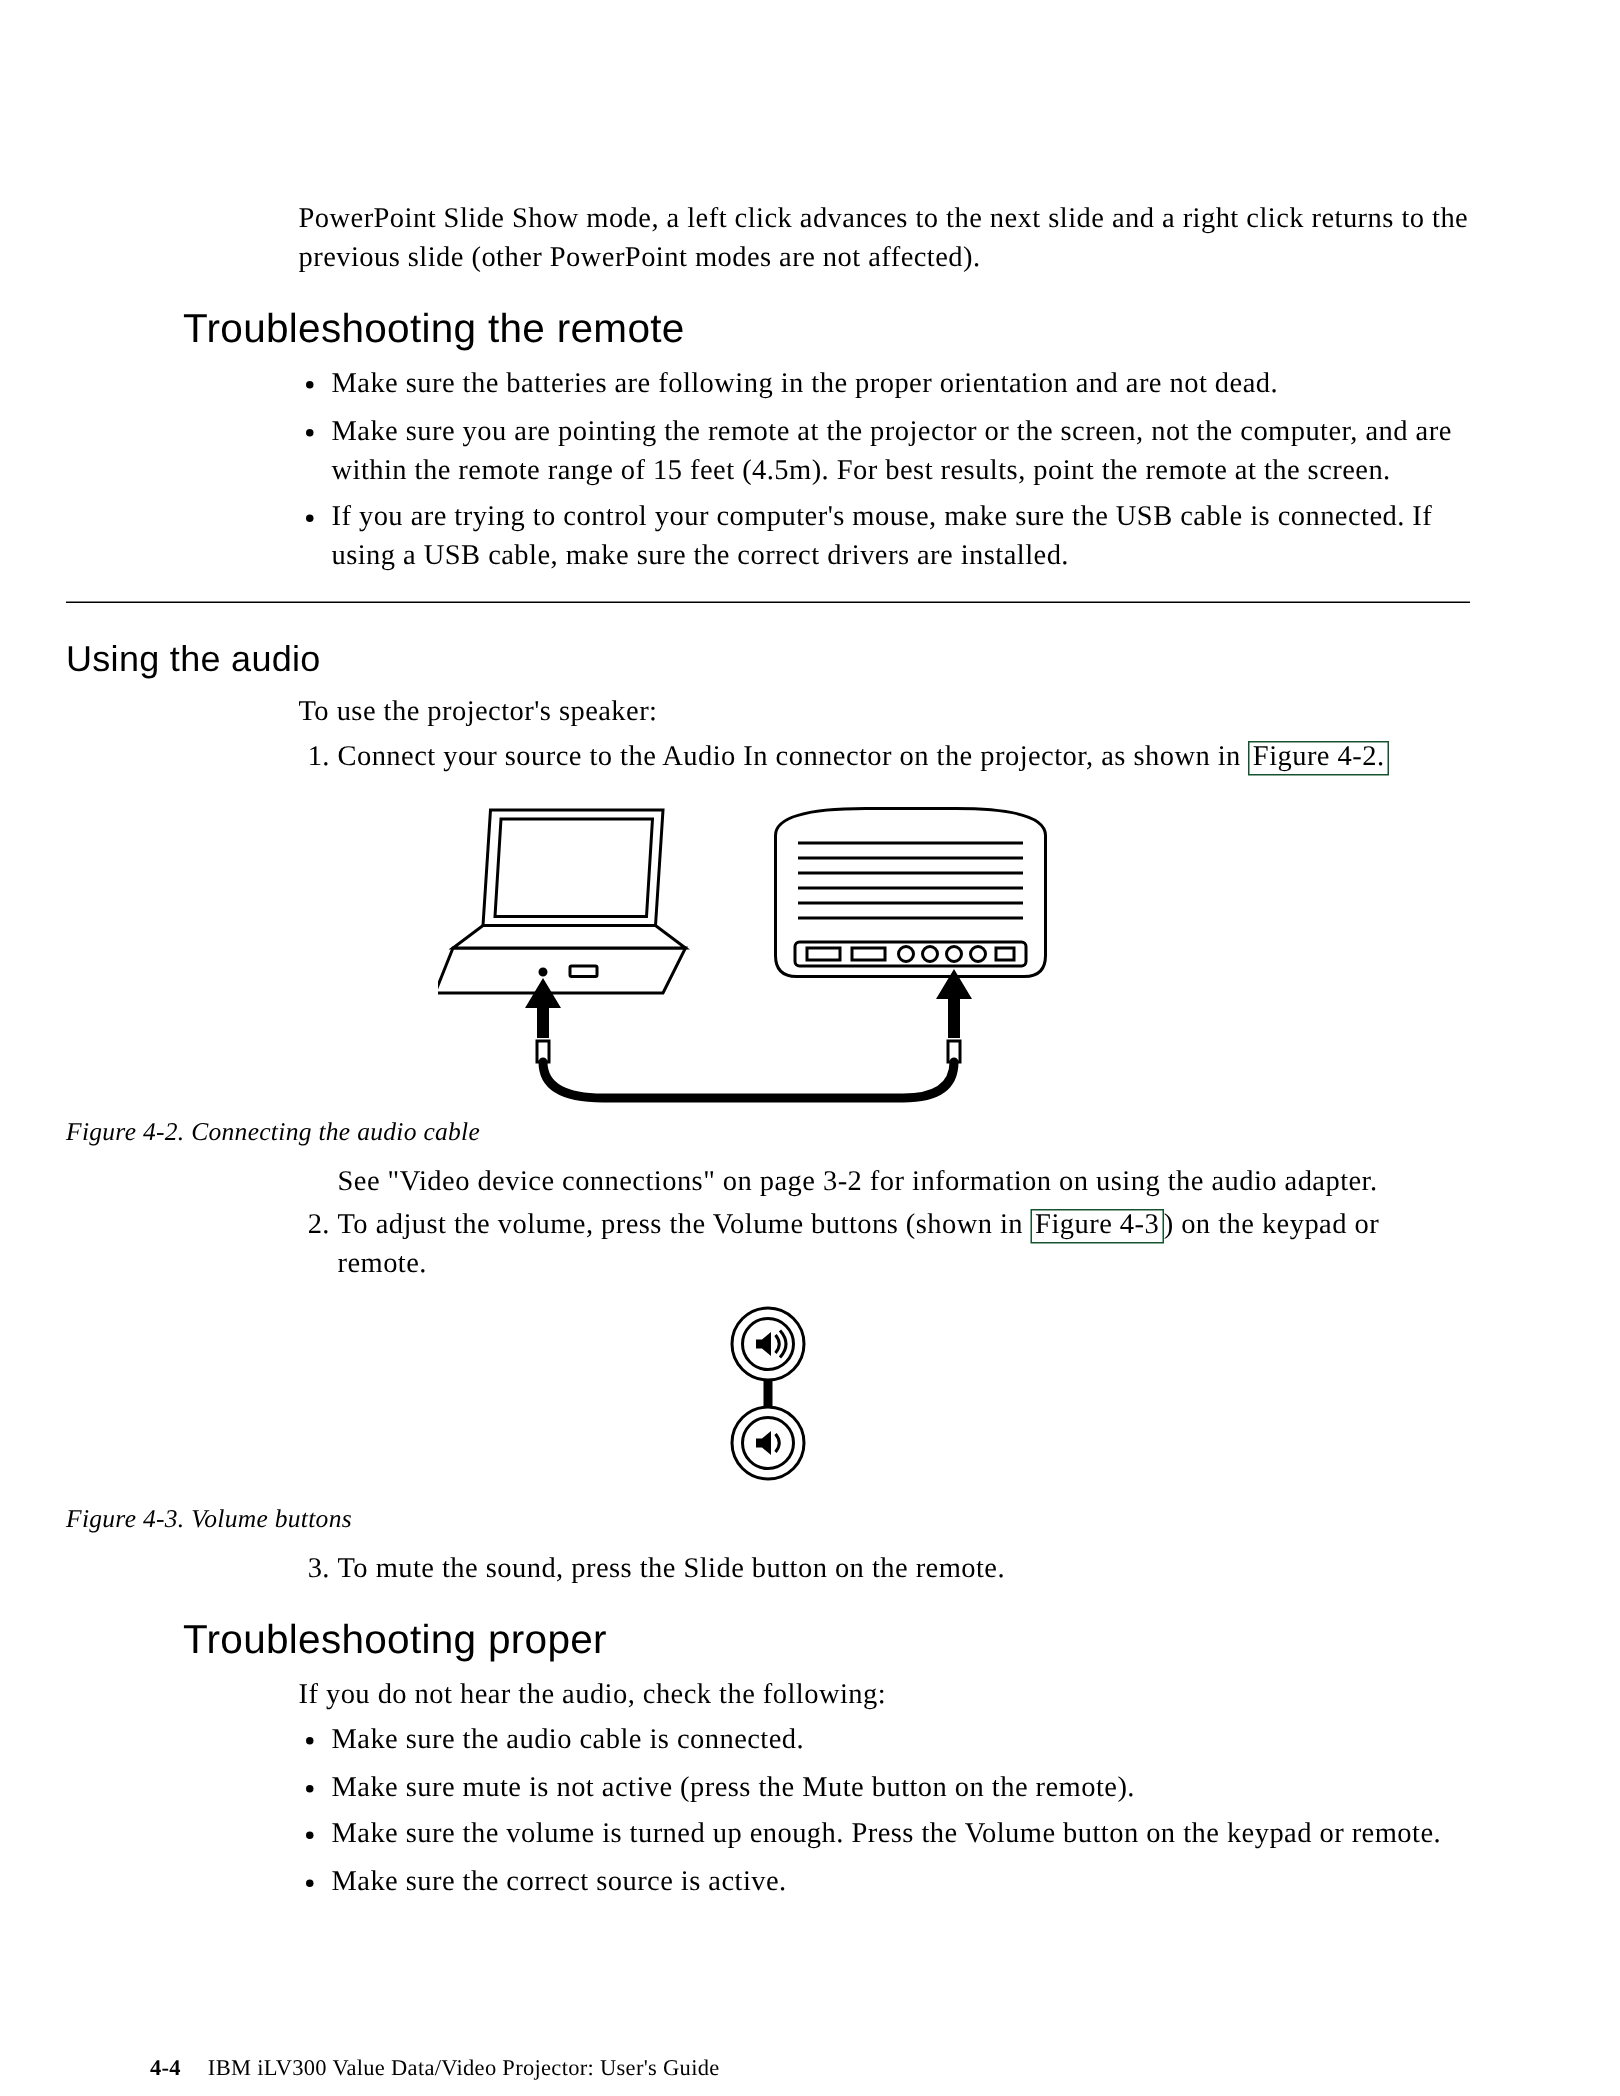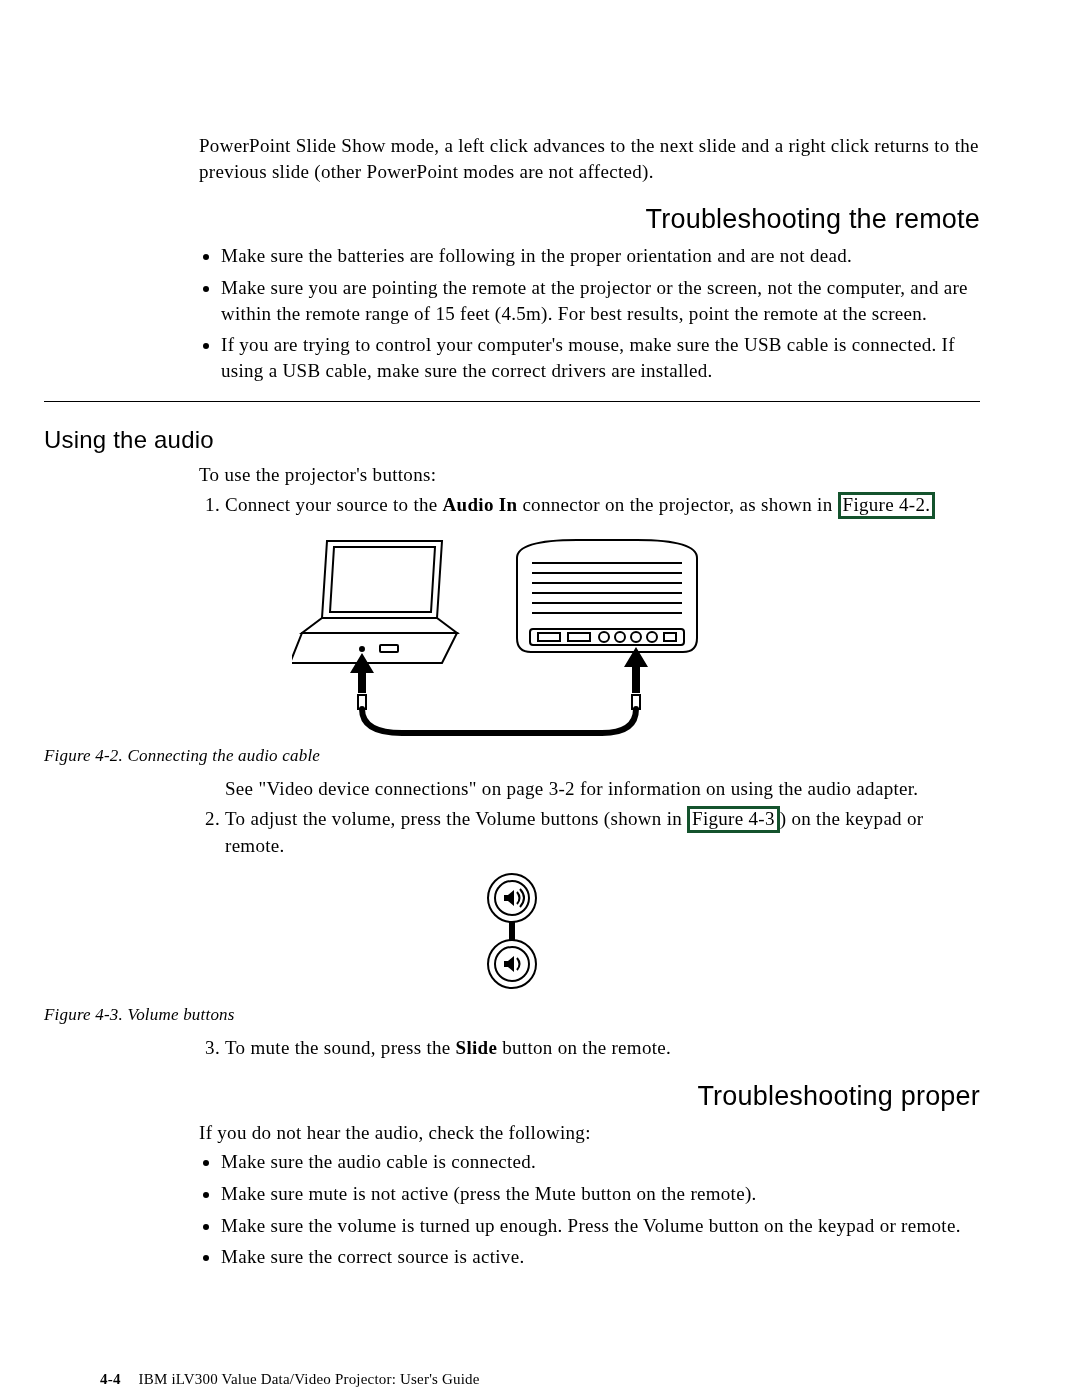--- a/index.html
+++ b/index.html
@@ -31,21 +31,20 @@
     font-size: 24px;
     margin: 24px 0 8px 0;
     letter-spacing: 0.2px;
   }
   h3.subsection {
     font-family: Arial, Helvetica, sans-serif;
     font-weight: 400;
     font-size: 27px;
     margin: 20px 0 8px 78px;
     letter-spacing: 0.2px;
-    text-align: right;
   }
   ul.bullets {
     margin: 4px 0 0 0;
     padding-left: 22px;
   }
   ul.bullets li {
     margin-bottom: 6px;
     font-size: 19px;
     line-height: 1.35;
     letter-spacing: 0.3px;
@@ -82,26 +81,26 @@
   .footer .pagenum {
     font-weight: bold;
     margin-right: 14px;
   }
   .figure-box {
     display: flex;
     justify-content: center;
     margin: 14px 0 6px 0;
   }
   .link-box {
-    border: 3px solid #14532d;
+    border: 1px solid #14532d;
     padding: 0 2px;
     display: inline-block;
     line-height: 1.1;
   }
-  .strong { font-weight: bold; }
+  .strong { font-weight: normal; }
 
   
   svg.fig42 { width: 440px; height: 205px; }
   svg.fig43 { width: 60px; height: 125px; }
 </style>
 </head>
 <body>
 
 <div class="page">
 
@@ -113,21 +112,21 @@
       <li>Make sure the batteries are following in the proper orientation and are not dead.</li>
       <li>Make sure you are pointing the remote at the projector or the screen, not the computer, and are within the remote range of 15 feet (4.5m). For best results, point the remote at the screen.</li>
       <li>If you are trying to control your computer's mouse, make sure the USB cable is connected. If using a USB cable, make sure the correct drivers are installed.</li>
     </ul>
   </div>
 
   <hr class="rule">
 
   <h2 class="section">Using the audio</h2>
 
-  <div class="body-col body-text">To use the projector's buttons:</div>
+  <div class="body-col body-text">To use the projector's speaker:</div>
 
   <div class="body-col">
     <ol class="steps" start="1">
       <li>
         <span>Connect your source to the </span><span class="strong">Audio In</span><span> connector on the projector, as shown in </span><span class="link-box">Figure 4-2.</span>
       </li>
     </ol>
   </div>
 
   <div class="body-col figure-box">

